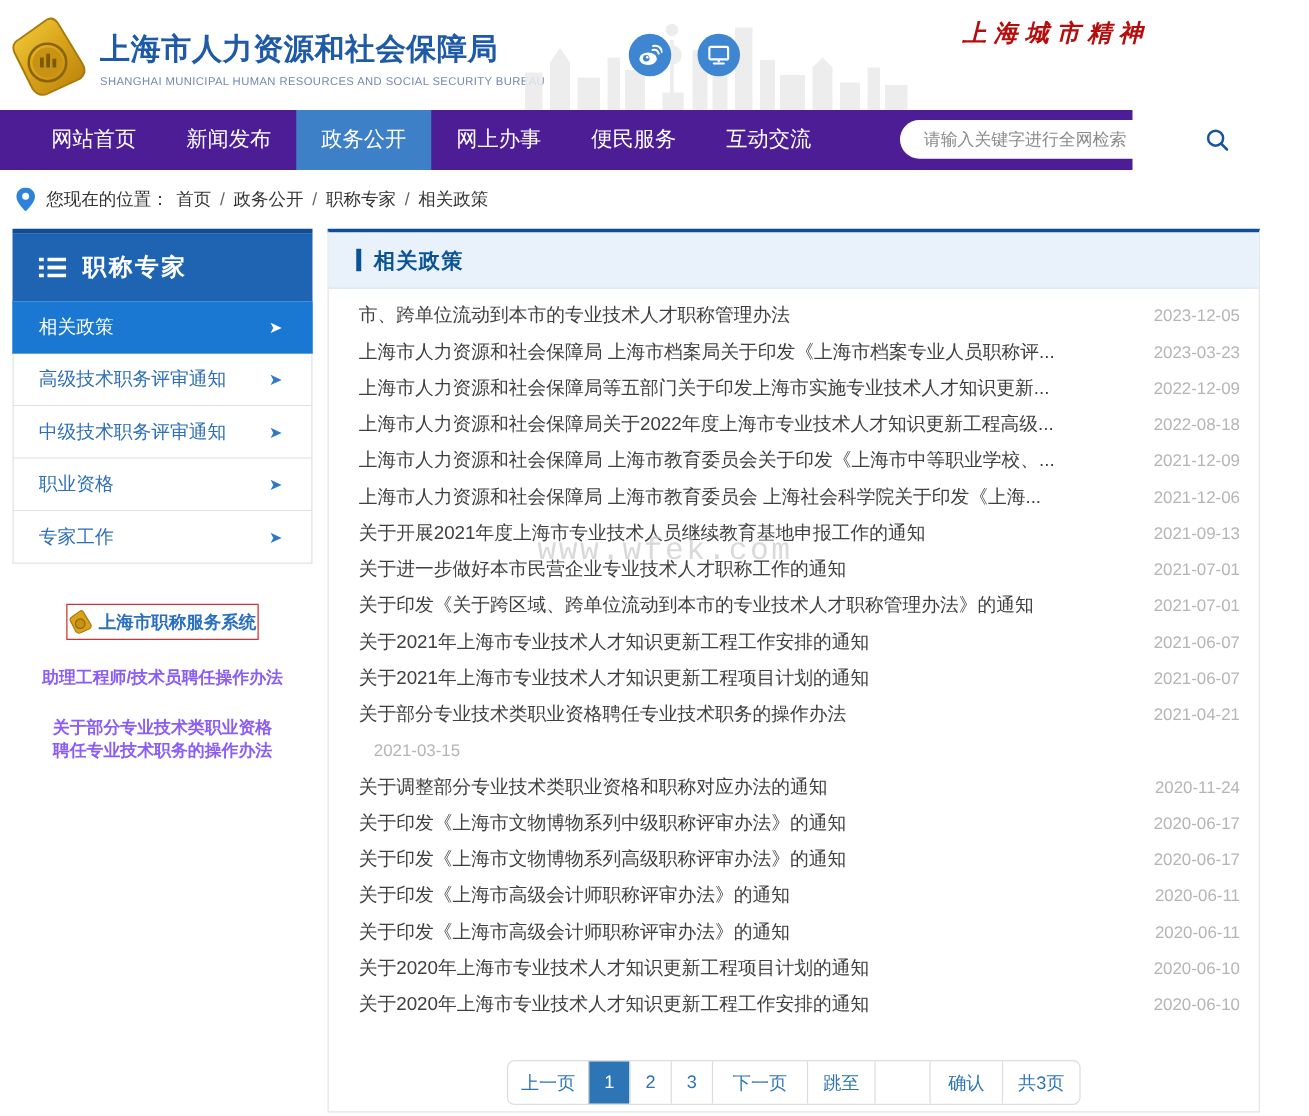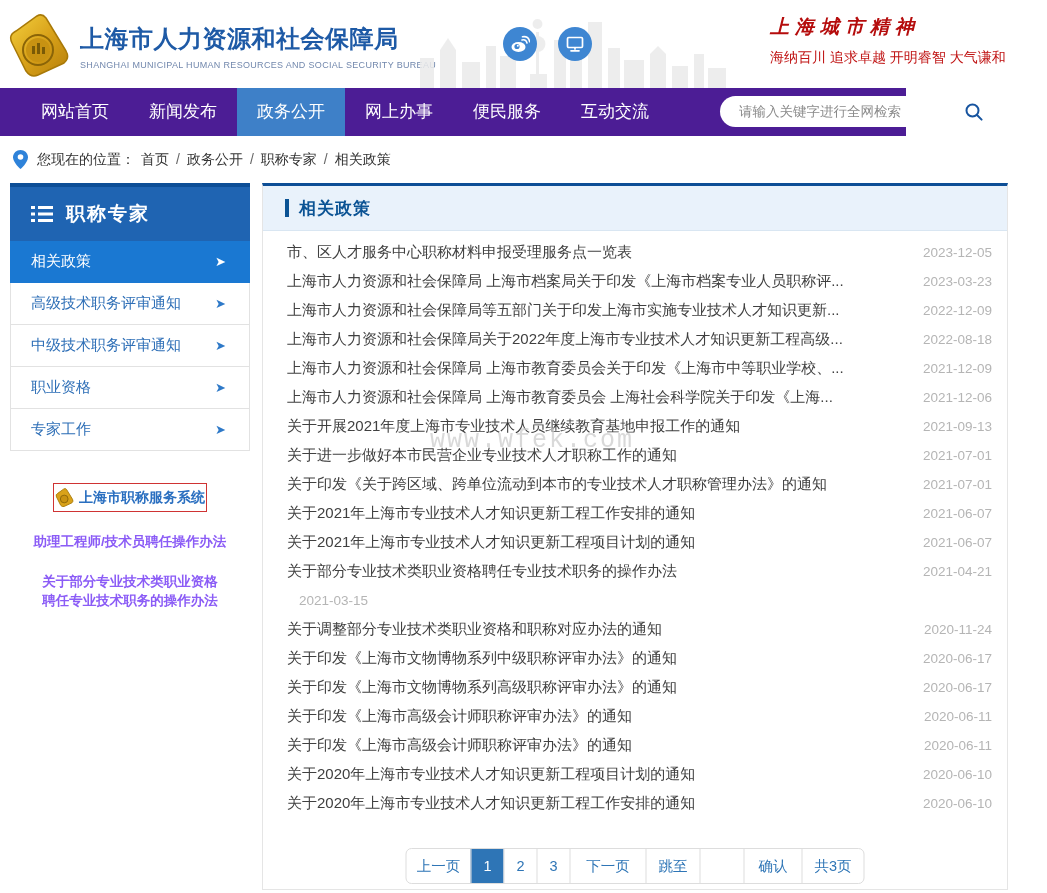--- a/index.html
+++ b/index.html
@@ -154,21 +154,20 @@
     <span class="hdr-icon monitor">
       <svg width="20" height="20" viewBox="0 0 20 20">
         <rect x="2.5" y="3.5" width="15" height="10" rx="1.2" fill="none" stroke="#fff" stroke-width="1.7"></rect>
         <line x1="10" y1="13.5" x2="10" y2="15.8" stroke="#fff" stroke-width="1.7"></line>
         <line x1="6" y1="16.8" x2="14" y2="16.8" stroke="#fff" stroke-width="1.7" stroke-linecap="round"></line>
       </svg>
     </span>
 
     <div class="spirit">
       <div class="spirit-title">上海城市精神</div>
-      <div class="spirit-sub">海纳百川 追求卓越 开明睿智 大气谦和</div>
     </div>
   </div>
 
   <div class="nav">
     <div class="nav-items">
         <div class="nav-item">网站首页</div>
         <div class="nav-item">新闻发布</div>
         <div class="nav-item active">政务公开</div>
         <div class="nav-item">网上办事</div>
         <div class="nav-item">便民服务</div>
@@ -250,21 +249,21 @@
       </div>
   </div>
 
   <div class="main">
     <div class="main-titlebar">
       <span class="bar"></span>
       <span class="main-title">相关政策</span>
     </div>
     <div class="article-list">
         <div class="article-row">
-          <span class="article-title">市、区人才服务中心职称材料申报受理服务点一览表</span>
+          <span class="article-title">市、跨单位流动到本市的专业技术人才职称管理办法</span>
           <span class="article-date">2023-12-05</span>
         </div>
         <div class="article-row">
           <span class="article-title">上海市人力资源和社会保障局 上海市档案局关于印发《上海市档案专业人员职称评...</span>
           <span class="article-date">2023-03-23</span>
         </div>
         <div class="article-row">
           <span class="article-title">上海市人力资源和社会保障局等五部门关于印发上海市实施专业技术人才知识更新...</span>
           <span class="article-date">2022-12-09</span>
         </div>

